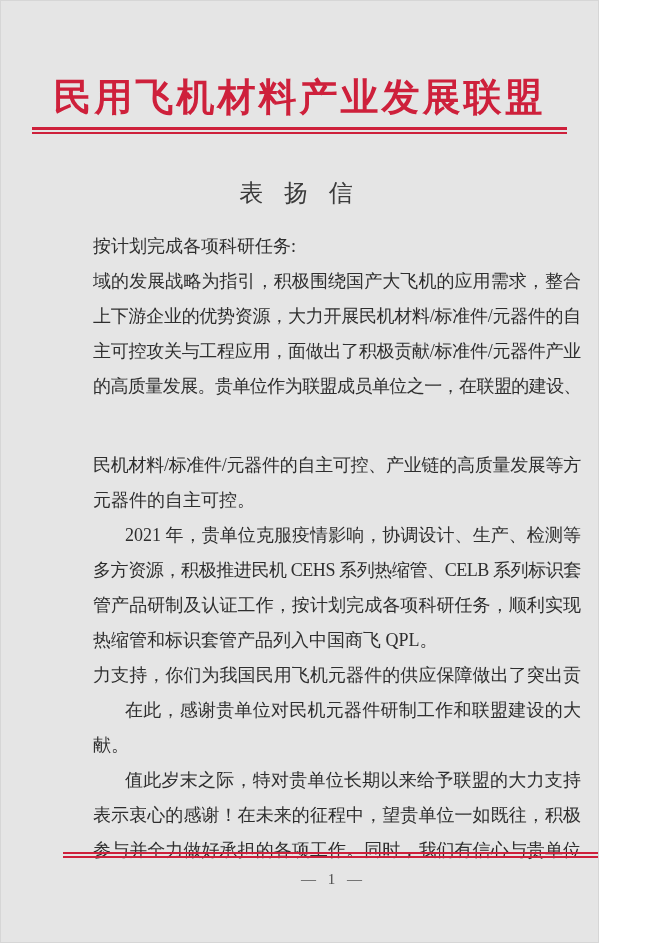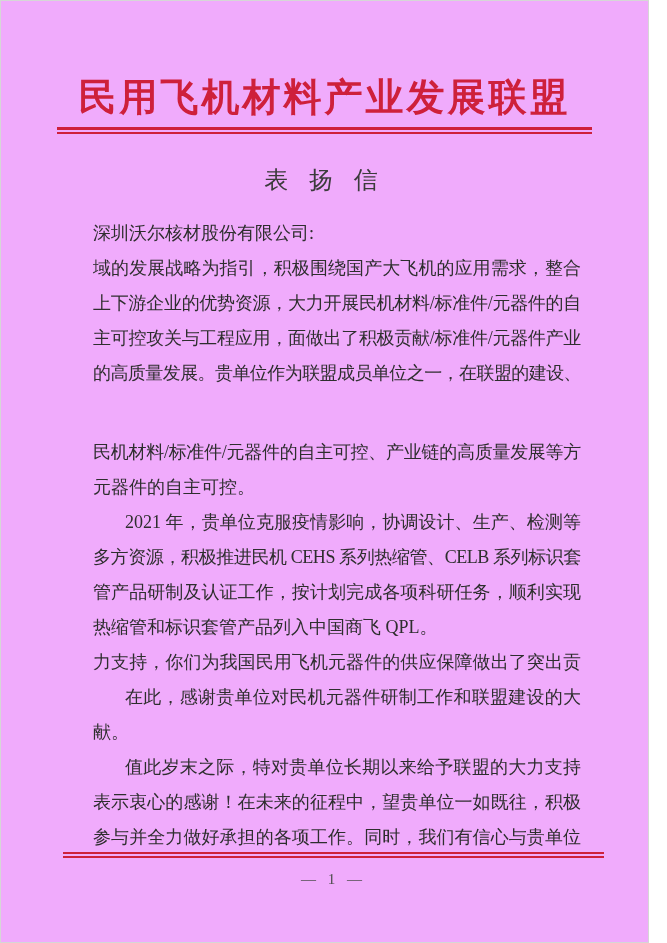--- a/index.html
+++ b/index.html
@@ -2,24 +2,24 @@
 <html><head>
 <meta charset="utf-8">
 <style>
   html, body {
     margin: 0;
     padding: 0;
     background: #ffffff;
   }
   .page {
     position: relative;
-    width: 649px;
+    width: 599px;
     height: 943px;
     box-sizing: border-box;
-    background: #f0abfc;
+    background: #e5e5e5;
     border: 1px solid #d6d6d6;
     overflow: hidden;
     font-family: "Liberation Serif", "DejaVu Serif", serif;
   }
   .org-title {
     margin-top: 74px;
     text-align: center;
     font-family: "Liberation Sans", "DejaVu Sans", sans-serif;
     font-weight: bold;
     font-size: 38px;
@@ -29,21 +29,21 @@
     white-space: nowrap;
   }
   .title-rule {
     width: 535px;
     margin: 8px auto 0 auto;
     height: 2px;
     border-top: 3px solid #ce203b;
     border-bottom: 2px solid #ce203b;
   }
   .letter-title {
-    margin-top: 32px;
+    margin-top: 45px;
     text-align: center;
     font-family: "Liberation Sans", "DejaVu Sans", sans-serif;
     font-weight: 400;
     font-size: 24px;
     line-height: 28px;
     letter-spacing: 7px;
     color: #3b3b3b;
     white-space: nowrap;
   }
   .body-block {
@@ -92,21 +92,21 @@
 
 <div class="page">
 
   <div class="org-title">民用飞机材料产业发展联盟</div>
 
   <div class="title-rule"></div>
 
   <div class="letter-title">表 扬 信</div>
 
   <div class="body-block">
-    <div class="body-line salutation-line">深圳沃尔核材股份有限公司:</div>
+    <div class="body-line salutation-line">按计划完成各项科研任务:</div>
     <div id="paragraphs">
         <div class="body-line">域的发展战略为指引，积极围绕国产大飞机的应用需求，整合</div>
         <div class="body-line" style="letter-spacing: -0.31px;">上下游企业的优势资源，大力开展民机材料/标准件/元器件的自</div>
         <div class="body-line" style="letter-spacing: -0.31px;">主可控攻关与工程应用，面做出了积极贡献/标准件/元器件产业</div>
         <div class="body-line" style="letter-spacing: -0.61px;">的高质量发展。贵单位作为联盟成员单位之一，在联盟的建设、</div>
         <div class="body-line" style="letter-spacing: -0.31px; margin-top: 44px;">民机材料/标准件/元器件的自主可控、产业链的高质量发展等方</div>
         <div class="body-line para-end">元器件的自主可控。</div>
         <div class="body-line first-line">2021 年，贵单位克服疫情影响，协调设计、生产、检测等</div>
         <div class="body-line" style="letter-spacing: -0.45px;">多方资源，积极推进民机 CEHS 系列热缩管、CELB 系列标识套</div>
         <div class="body-line">管产品研制及认证工作，按计划完成各项科研任务，顺利实现</div>

